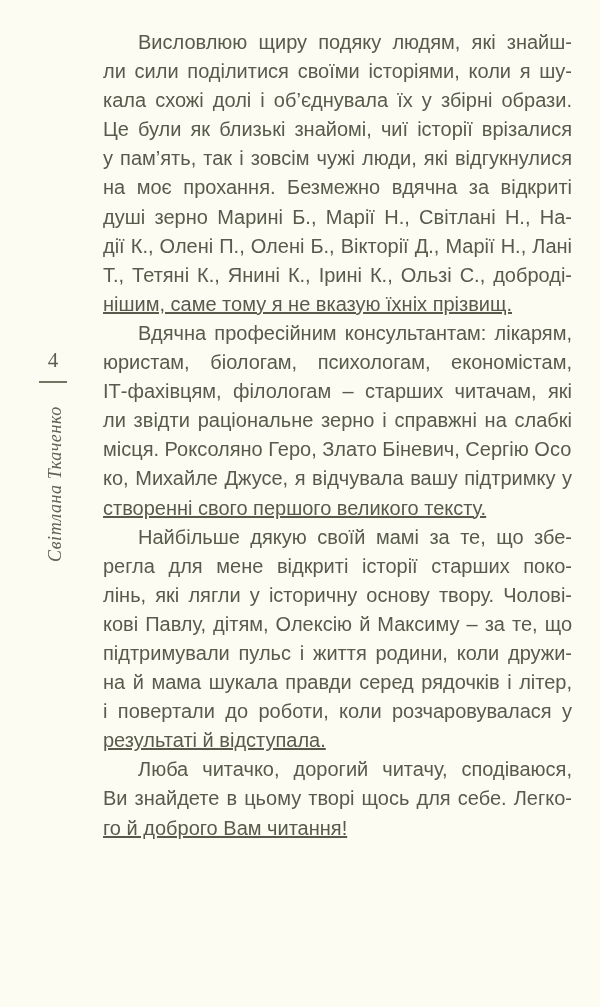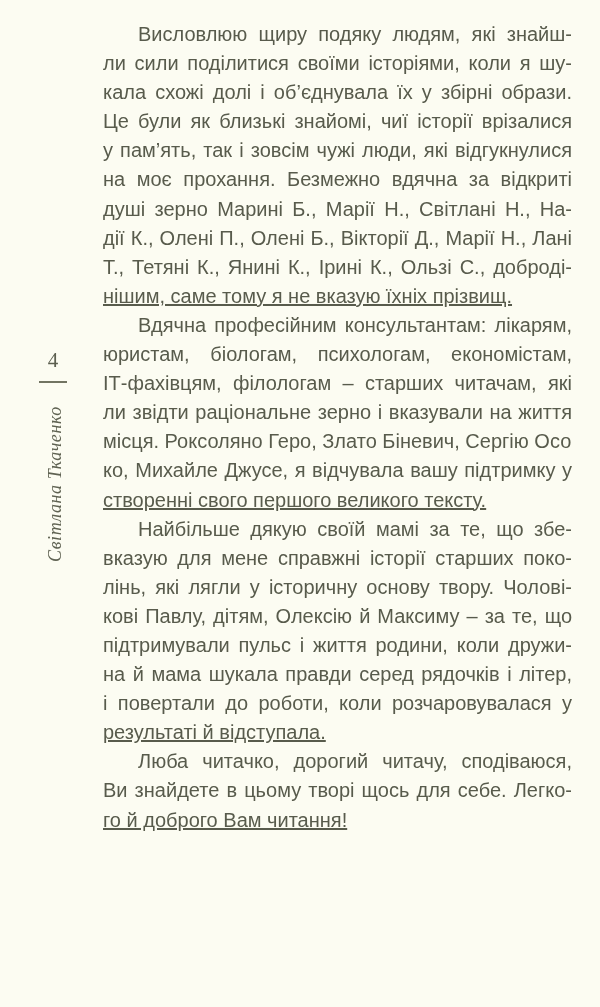--- a/index.html
+++ b/index.html
@@ -48,21 +48,21 @@
     font-family: "Liberation Serif", "DejaVu Serif", serif;
     font-style: italic;
     font-size: 18px;
     letter-spacing: 0.6px;
     color: #5f6252;
   }
   
   .text-block {
     position: absolute;
     left: 103px;
-    top: 20px;
+    top: 28px;
     width: 469px;
     color: #585b4c;
     font-size: 20px;
   }
   .para { margin: 0; padding: 0; }
   .line {
     height: 29.1px;
     line-height: 29.1px;
     text-align: justify;
     text-align-last: justify;
@@ -99,28 +99,28 @@
         <div class="line">на моє прохання. Безмежно вдячна за відкриті</div>
         <div class="line">душі зерно Марині Б., Марії Н., Світлані Н., На-</div>
         <div class="line">дії К., Олені П., Олені Б., Вікторії Д., Марії Н., Лані</div>
         <div class="line">Т., Тетяні К., Янині К., Ірині К., Ользі С., доброді-</div>
         <div class="line last">нішим, саме тому я не вказую їхніх прізвищ.</div>
       </div>
       <div class="para">
         <div class="line first">Вдячна професійним консультантам: лікарям,</div>
         <div class="line">юристам, біологам, психологам, економістам,</div>
         <div class="line">ІТ-фахівцям, філологам – старших читачам, які</div>
-        <div class="line">ли звідти раціональне зерно і вказували на життя</div>
+        <div class="line">ли звідти раціональне зерно і справжні на слабкі</div>
         <div class="line">місця. Роксоляно Геро, Злато Біневич, Сергію Осо-</div>
         <div class="line">ко, Михайле Джусе, я відчувала вашу підтримку у</div>
         <div class="line last">створенні свого першого великого тексту.</div>
       </div>
       <div class="para">
         <div class="line first">Найбільше дякую своїй мамі за те, що збе-</div>
-        <div class="line">вказую для мене справжні історії старших поко-</div>
+        <div class="line">регла для мене відкриті історії старших поко-</div>
         <div class="line">лінь, які лягли у історичну основу твору. Чолові-</div>
         <div class="line">кові Павлу, дітям, Олексію й Максиму – за те, що</div>
         <div class="line">підтримували пульс і життя родини, коли дружи-</div>
         <div class="line">на й мама шукала правди серед рядочків і літер,</div>
         <div class="line">і повертали до роботи, коли розчаровувалася у</div>
         <div class="line last">результаті й відступала.</div>
       </div>
       <div class="para">
         <div class="line first">Люба читачко, дорогий читачу, сподіваюся,</div>
         <div class="line">Ви знайдете в цьому творі щось для себе. Легко-</div>

